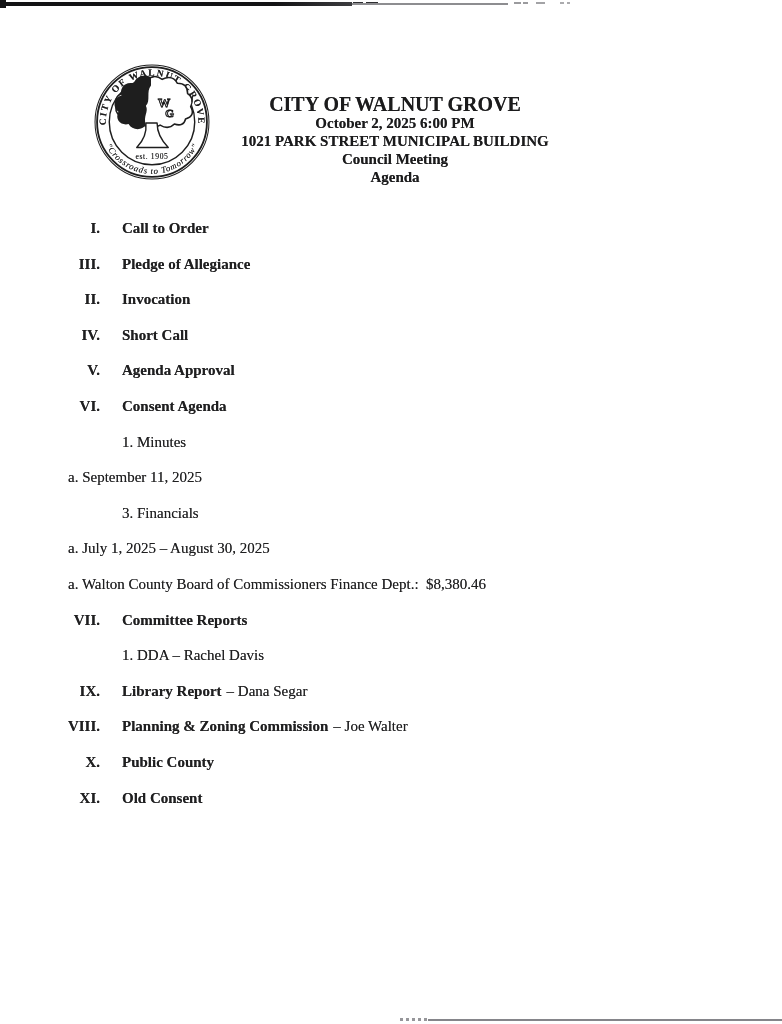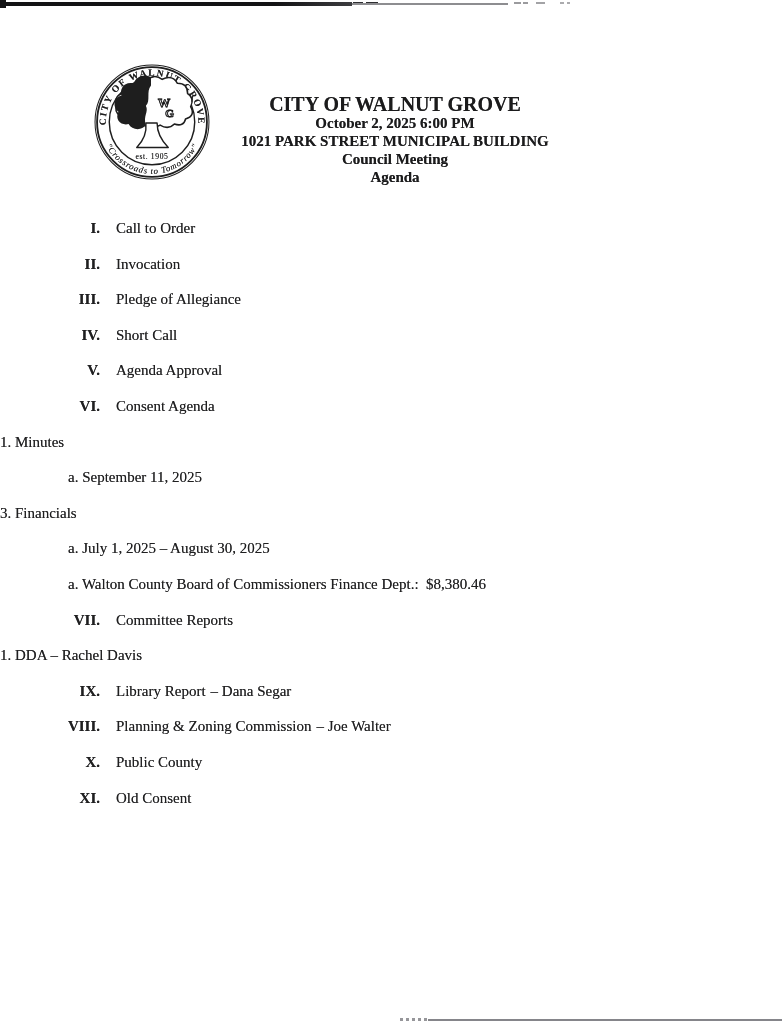--- a/index.html
+++ b/index.html
@@ -44,24 +44,24 @@
   }
   .header-title { font-size:20px; line-height:19px; margin:0; font-weight:bold; }
   .header-line  { font-size:15px; line-height:18px; }
 
   
   .agenda { position:absolute; left:0; top:221px; width:100%; }
   .row { font-size:15px; height:15px; line-height:15px; margin-bottom:20.6px; }
   .row span { white-space: pre-wrap; }
   .row.item { display:flex; }
   .row.item .num { width:100px; text-align:right; font-weight:bold; flex:0 0 auto; }
-  .row.item .lbl { margin-left:16px; font-weight:normal; }
+  .row.item .lbl { margin-left:22px; font-weight:bold; }
   .row.item .sfx { margin-left:5px; font-weight:normal; }
   .row.sub  { font-weight:normal; }
-  .row.sub.lv1 { }
+  .row.sub.lv1 { padding-left:122px; }
   .row.sub.lv2 { padding-left:68px; }
 </style>
 </head>
 <body>
 
 <div class="page">
 
   <div class="art top-nub"></div>
   <div class="art top-line-dark"></div>
   <div class="art top-dash-a"></div>
@@ -110,27 +110,27 @@
   </div>
 
   <div class="agenda">
 
     <div class="row item">
       <span class="num">I.</span>
       <span class="lbl">Call to Order</span>
     </div>
 
     <div class="row item">
+      <span class="num">III.</span>
+      <span class="lbl">Pledge of Allegiance</span>
+    </div>
+
+    <div class="row item">
       <span class="num">II.</span>
       <span class="lbl">Invocation</span>
-    </div>
-
-    <div class="row item">
-      <span class="num">III.</span>
-      <span class="lbl">Pledge of Allegiance</span>
     </div>
 
     <div class="row item">
       <span class="num">IV.</span>
       <span class="lbl">Short Call</span>
     </div>
 
     <div class="row item">
       <span class="num">V.</span>
       <span class="lbl">Agenda Approval</span>

